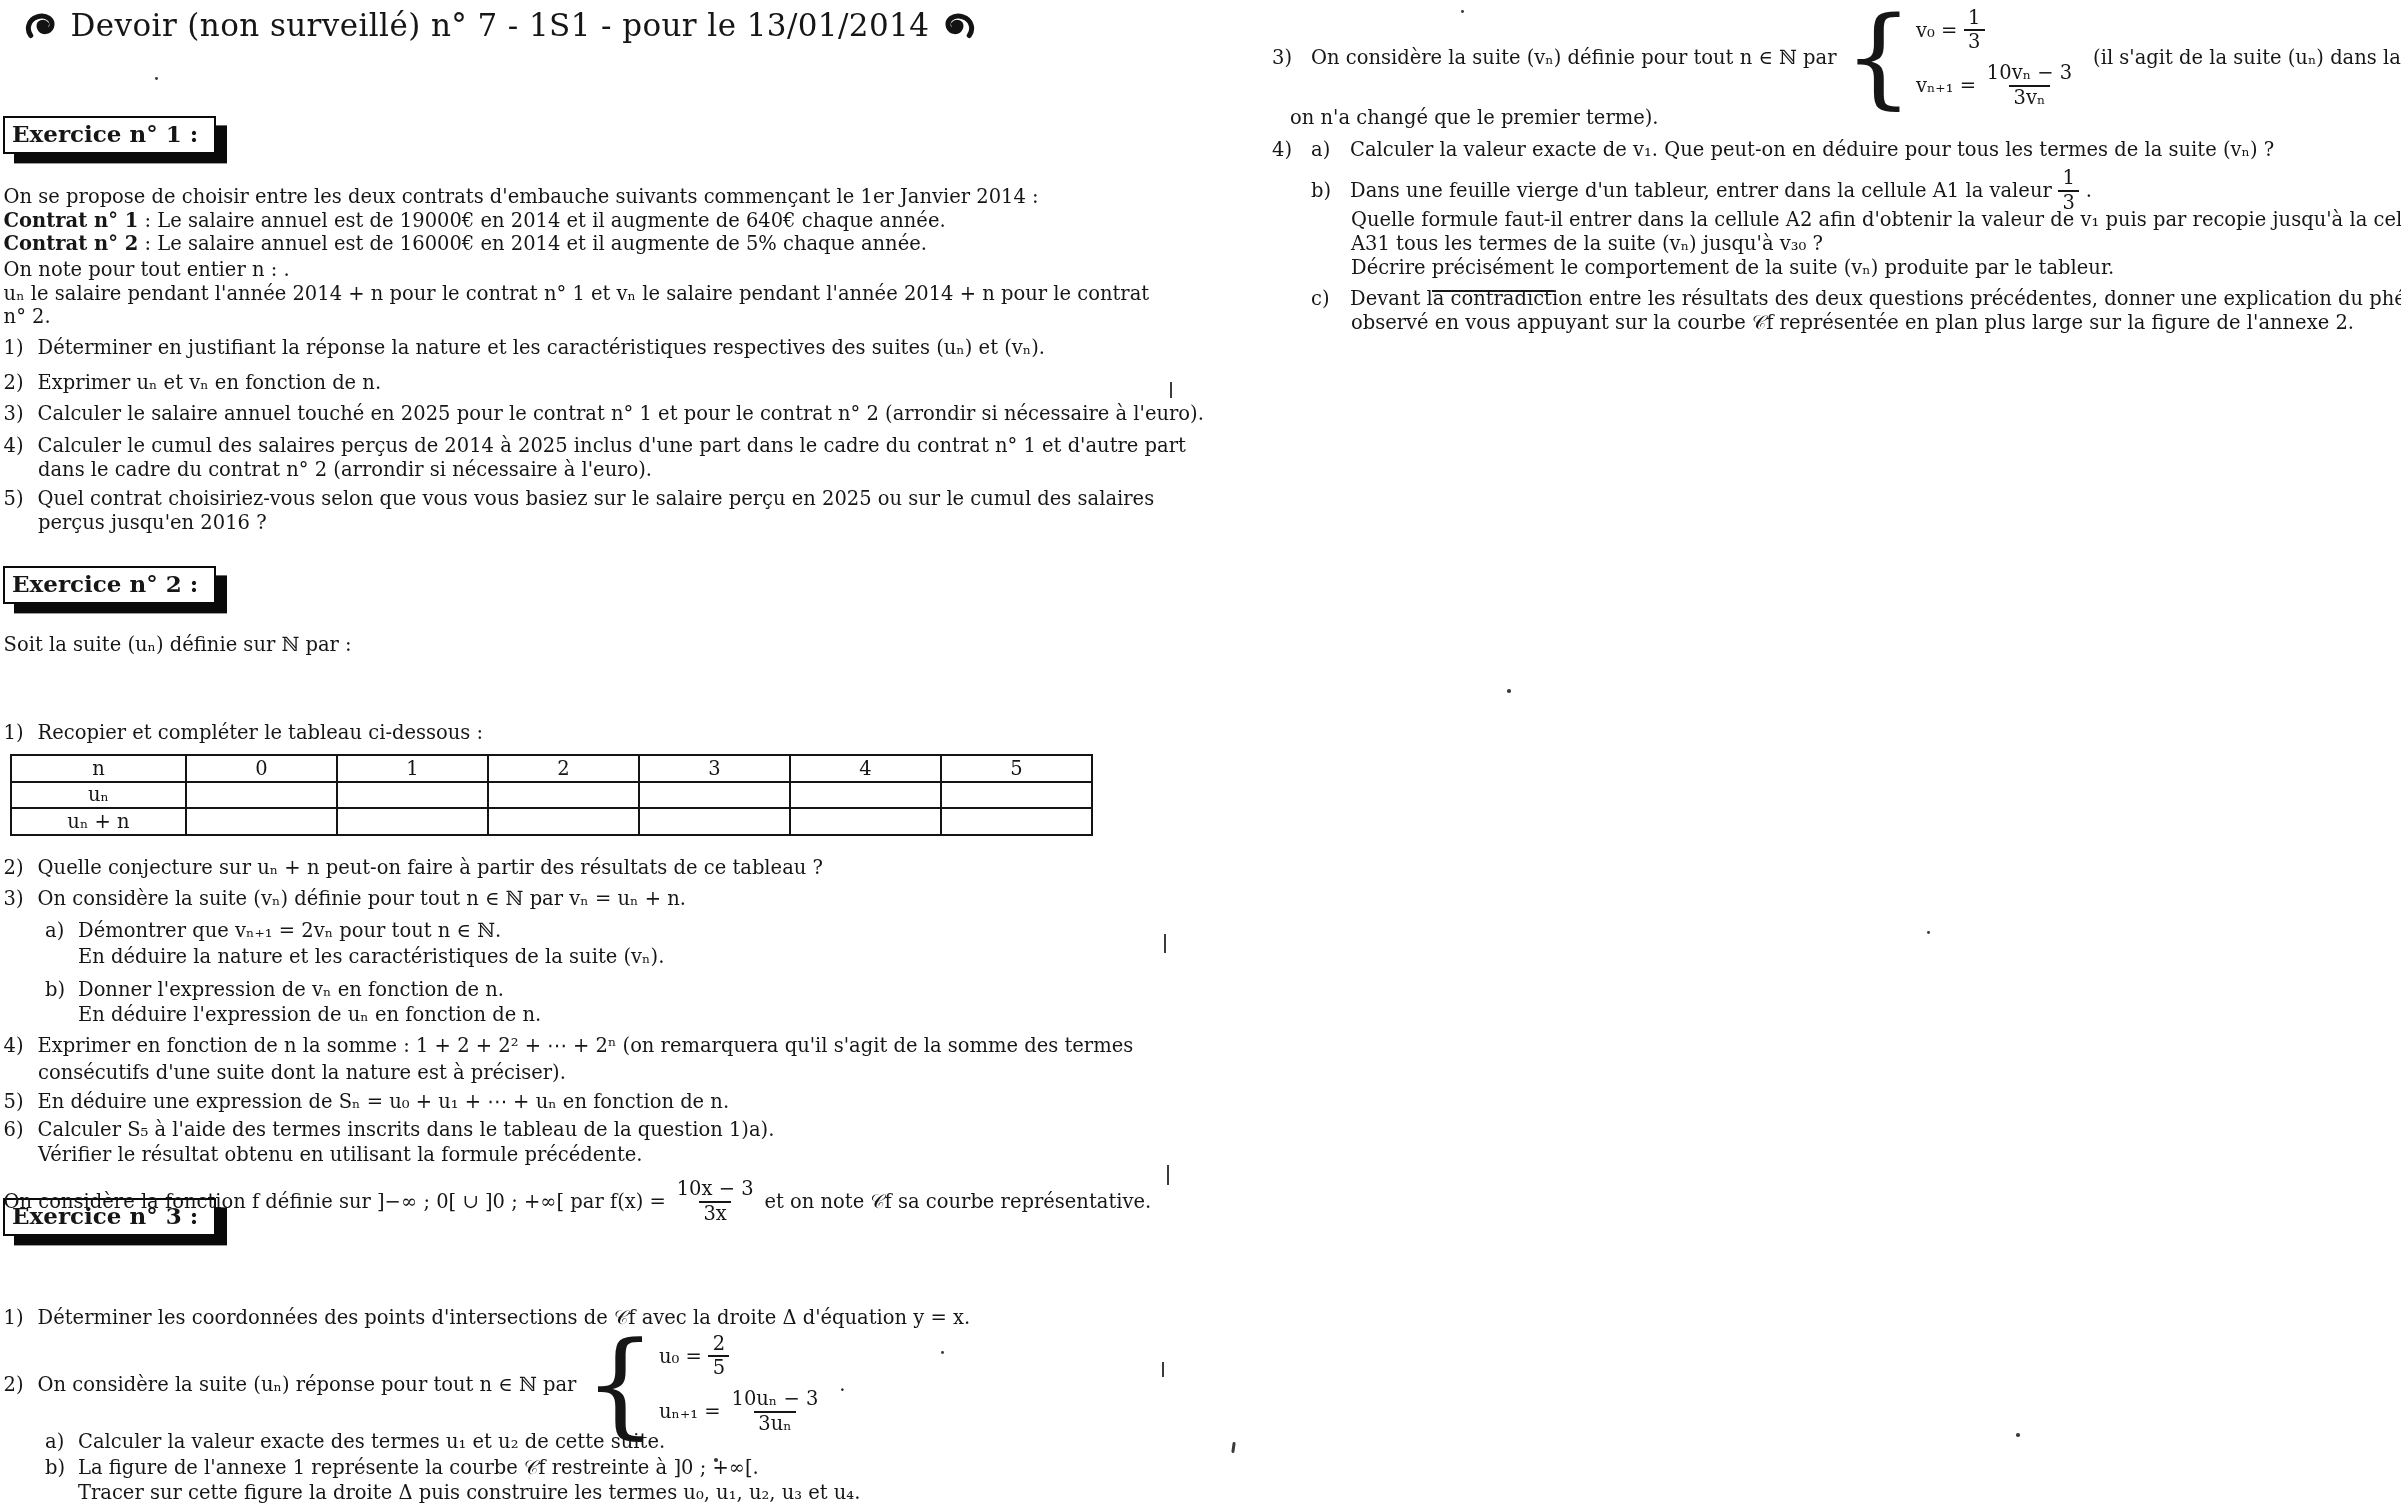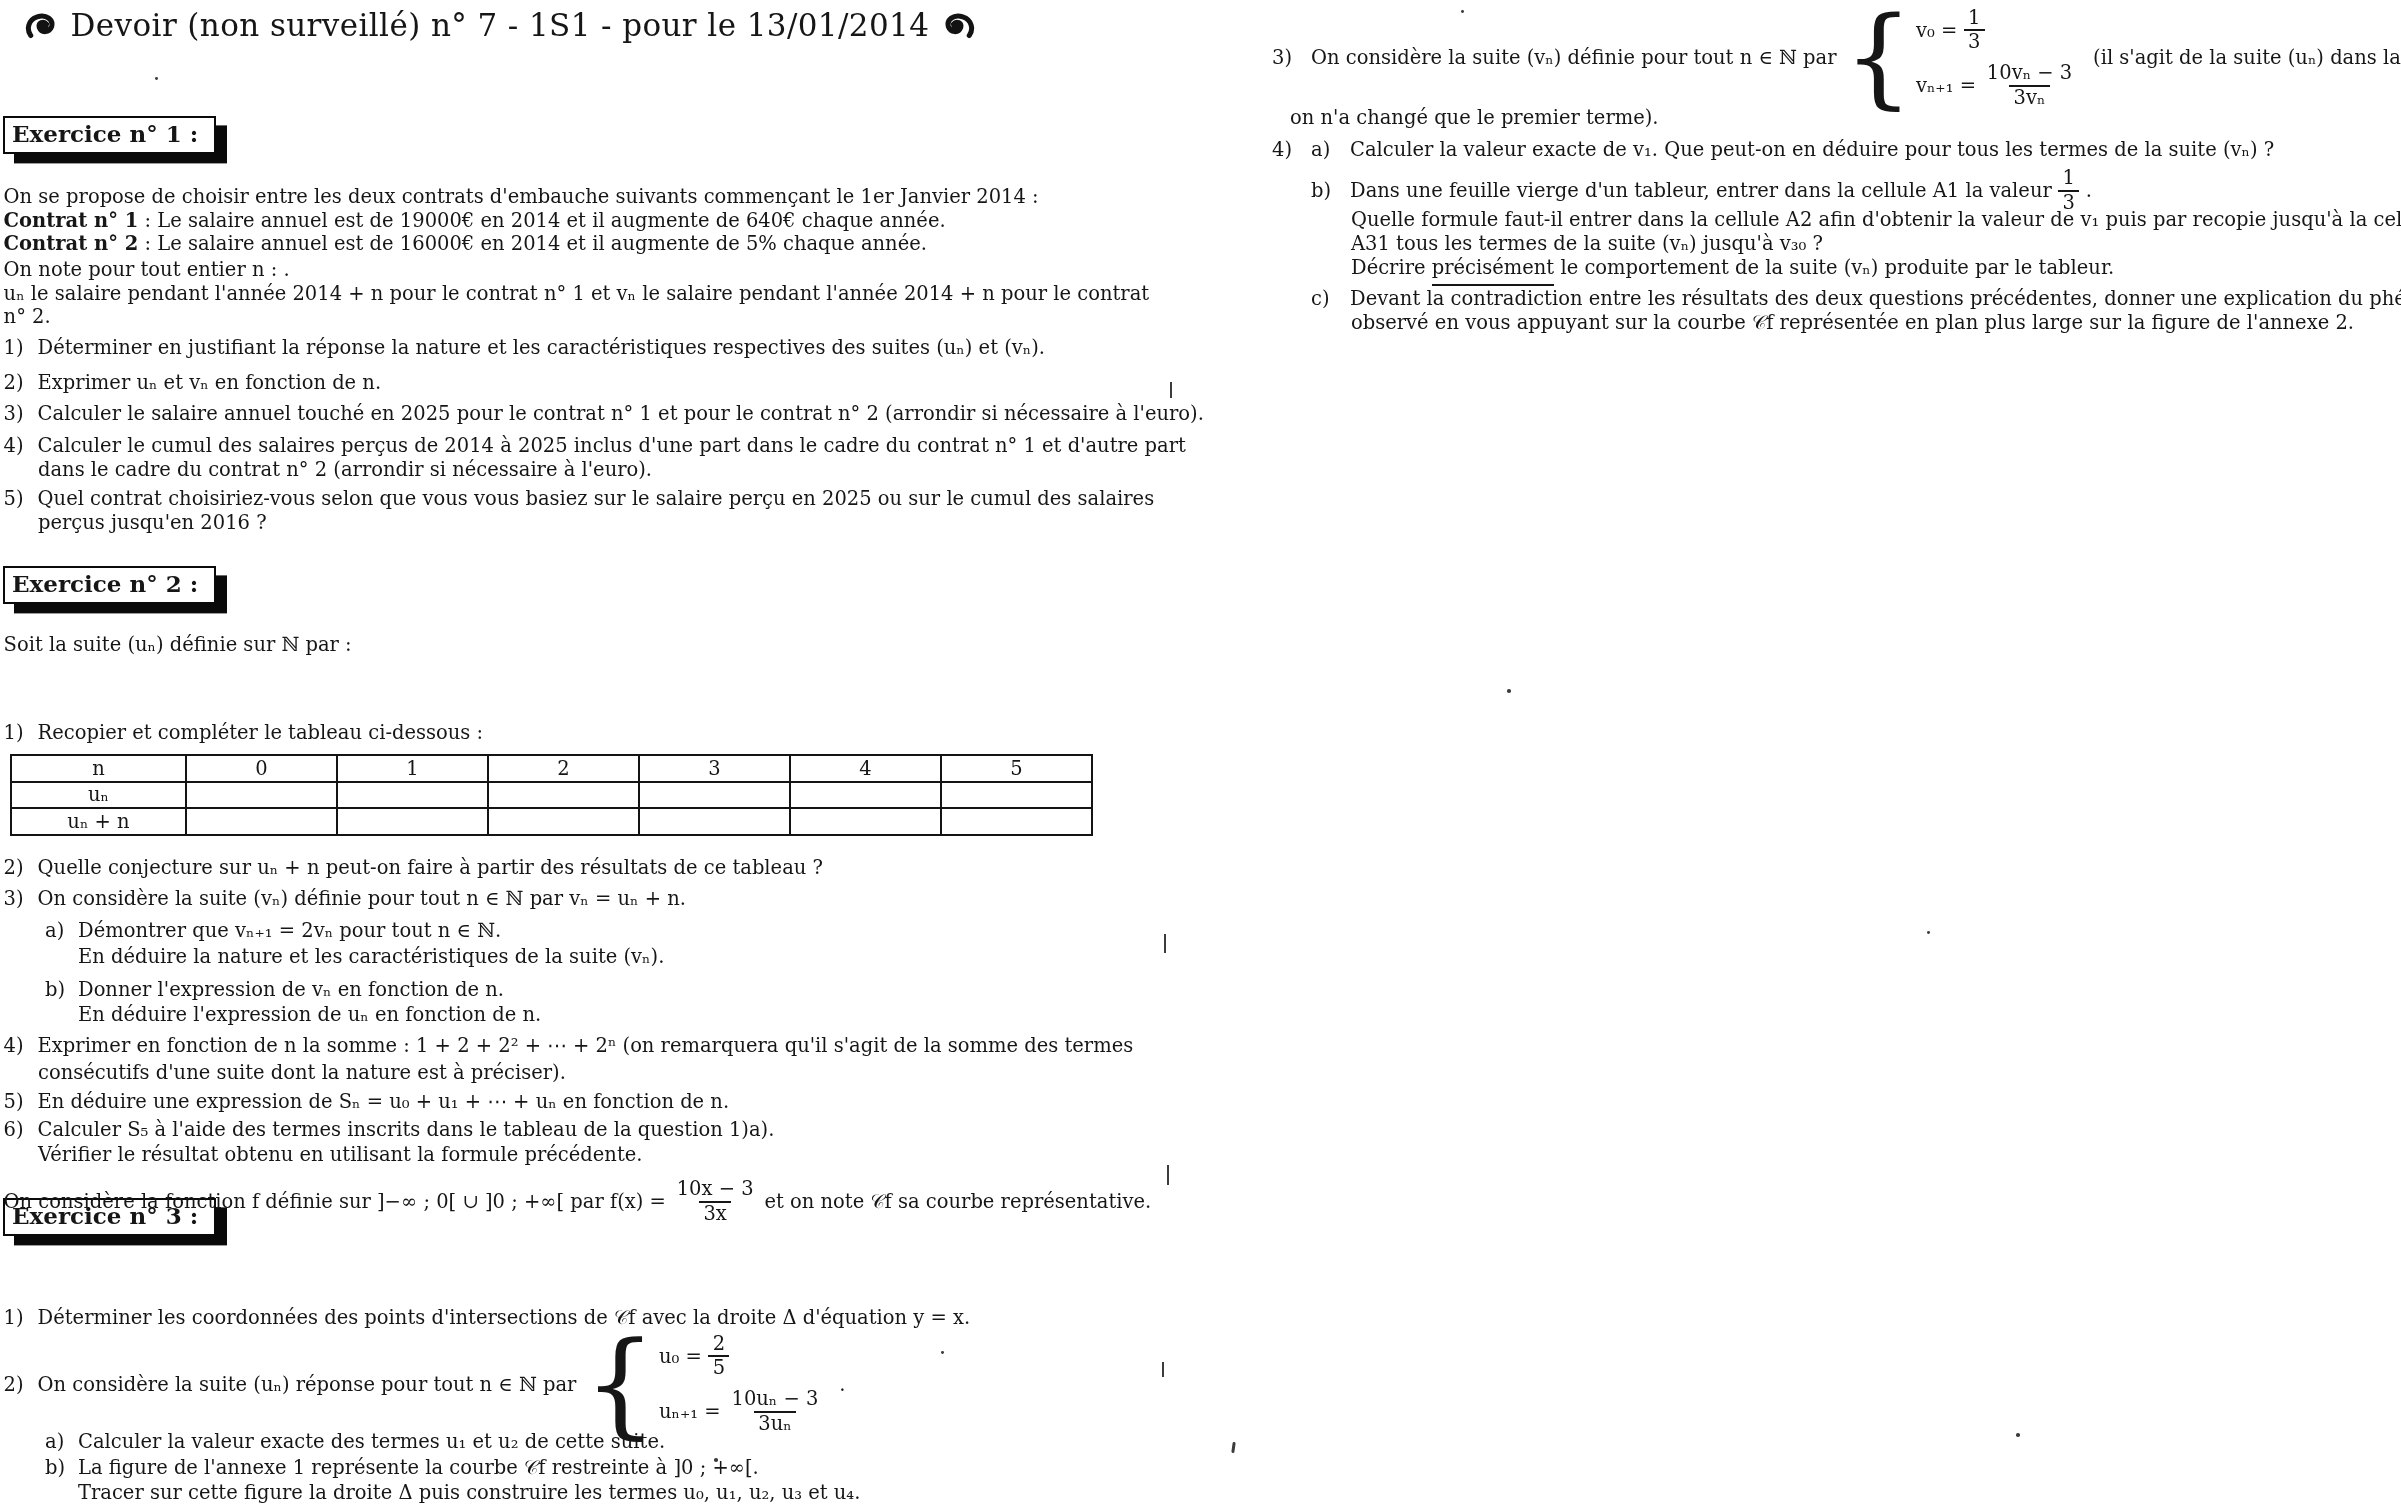--- a/index.html
+++ b/index.html
@@ -16,21 +16,21 @@
   .exbox{position:absolute;background:#fff;border:2.2px solid #0a0a0a;box-shadow:11px 9.4px 0 0 #0a0a0a;
          padding:2.2px 16px 5px 7.2px;font-size:23px;font-weight:bold;white-space:nowrap;}
   .frac{display:inline-flex;flex-direction:column;align-items:center;margin:0 6.5px;line-height:1.15;}
   .frac .num{padding:0 4.3px;}
   .frac .den{border-top:2.2px solid #161616;padding:0 4.3px;}
   .brace{font-size:109px;line-height:.85;font-weight:400;margin:0 2.9px 0 7.2px;}
   .brace.big{font-size:114px;}
   .sysrows{display:flex;flex-direction:column;gap:8.7px;}
   .sysrow{display:flex;align-items:center;}
   .ml14{margin-left:10px;}
-  .ul{border-bottom:2.2px solid #161616;padding-bottom:5px;}
+  .ul{border-bottom:2.2px solid #161616;padding-bottom:11px;}
   table.grid{position:absolute;border-collapse:collapse;table-layout:fixed;}
   table.grid td{border:2.2px solid #141414;height:24.6px;text-align:center;font-size:19.5px;padding:0;}
   .vmark{position:absolute;width:2.2px;background:#3c3c3c;}
   .speck{position:absolute;background:#3c3c3c;border-radius:50%;}
   .apost{position:absolute;width:2.9px;height:11px;background:#3c3c3c;border-radius:1.4px;transform:rotate(8deg);}
 </style>
 </head>
 <body>
 
 <div class="page">

